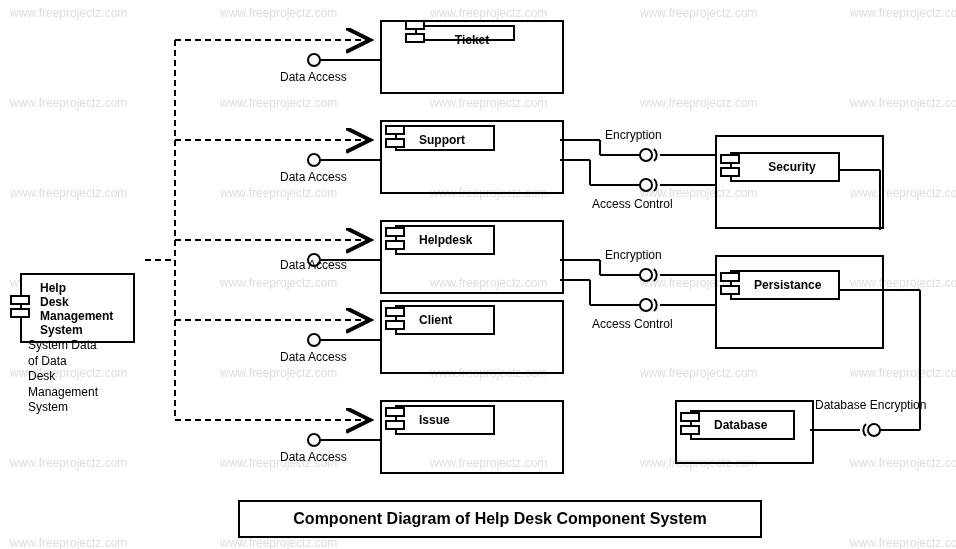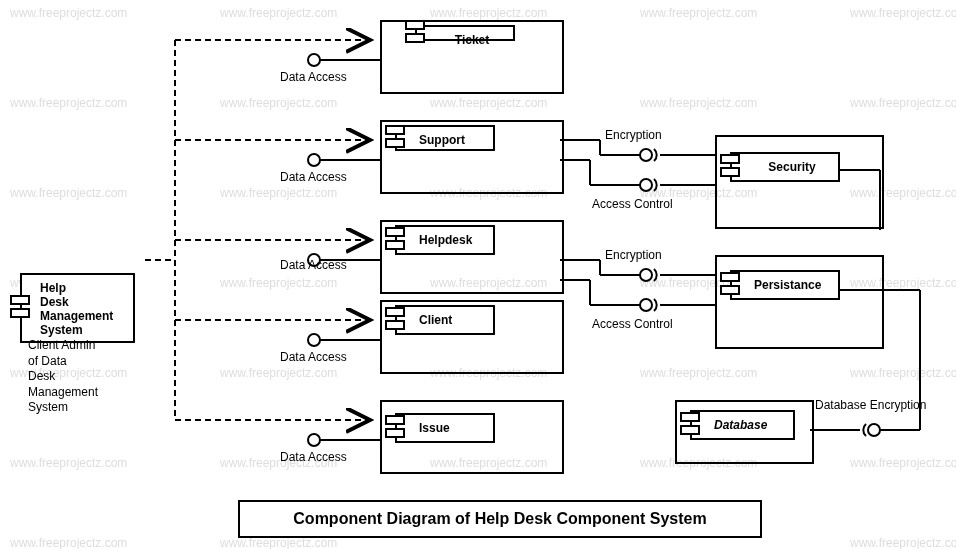--- a/index.html
+++ b/index.html
@@ -184,21 +184,21 @@
 
 <div class="component" style="left:20px; top:225px; width:115px; height:70px; padding-left:18px;margin-top:48px;">
   <div class="tabs"></div>
   <span>Help</span><br>
   <span>Desk</span><br>
   <span>Management</span><br>
   <span>System</span>
 </div>
 
 <div class="label" style="left:28px; top:338px; line-height:1.3;">
-  <span>Client Admin</span><br>
+  <span>System Data</span><br>
   <span>of Data</span><br>
   <span>Desk</span><br>
   <span>Management</span><br>
   <span>System</span>
 </div>
 
 <div style="position:absolute; left:380px; top:20px; width:180px; height:70px; border:2px solid #000;"></div>
 <div class="component" style="left:415px; top:25px; width:100px; height:15px; padding-left:22px;text-align:center;">
   <div class="tabs"></div>
   <span>Ticket</span>
@@ -220,21 +220,21 @@
 <div class="label" style="left:280px; top:258px;">Data Access</div>
 
 <div style="position:absolute; left:380px; top:300px; width:180px; height:70px; border:2px solid #000;"></div>
 <div class="component" style="left:395px; top:305px; width:100px; height:30px; padding-left:22px;">
   <div class="tabs"></div>
   <span>Client</span>
 </div>
 <div class="label" style="left:280px; top:350px;">Data Access</div>
 
 <div style="position:absolute; left:380px; top:400px; width:180px; height:70px; border:2px solid #000;"></div>
-<div class="component" style="left:395px; top:405px; width:100px; height:30px; padding-left:22px;margin-top:8px;">
+<div class="component" style="left:395px; top:405px; width:100px; height:30px; padding-left:22px;">
   <div class="tabs"></div>
   <span>Issue</span>
 </div>
 <div class="label" style="left:280px; top:450px;">Data Access</div>
 
 <div style="position:absolute; left:715px; top:135px; width:165px; height:90px; border:2px solid #000;"></div>
 <div class="component" style="left:730px; top:152px; width:110px; height:30px; padding-left:22px;text-align:center;">
   <div class="tabs"></div>
   <span>Security</span>
 </div>
@@ -243,21 +243,21 @@
 
 <div style="position:absolute; left:715px; top:255px; width:165px; height:90px; border:2px solid #000;"></div>
 <div class="component" style="left:730px; top:270px; width:110px; height:30px; padding-left:22px;">
   <div class="tabs"></div>
   <span>Persistance</span>
 </div>
 <div class="label" style="left:605px; top:248px;">Encryption</div>
 <div class="label" style="left:592px; top:317px;">Access Control</div>
 
 <div style="position:absolute; left:675px; top:400px; width:135px; height:60px; border:2px solid #000;"></div>
-<div class="component" style="left:690px; top:410px; width:105px; height:30px; padding-left:22px;font-style:italic;">
+<div class="component" style="left:690px; top:410px; width:105px; height:30px; padding-left:22px;">
   <div class="tabs"></div>
   <span>Database</span>
 </div>
 <div class="label" style="left:815px; top:398px;">Database Encryption</div>
 
 <div class="title-box" style="left:238px; top:500px; width:480px;">
   <span>Component Diagram of Help Desk Component System</span>
 </div>
 
 </body></html>

